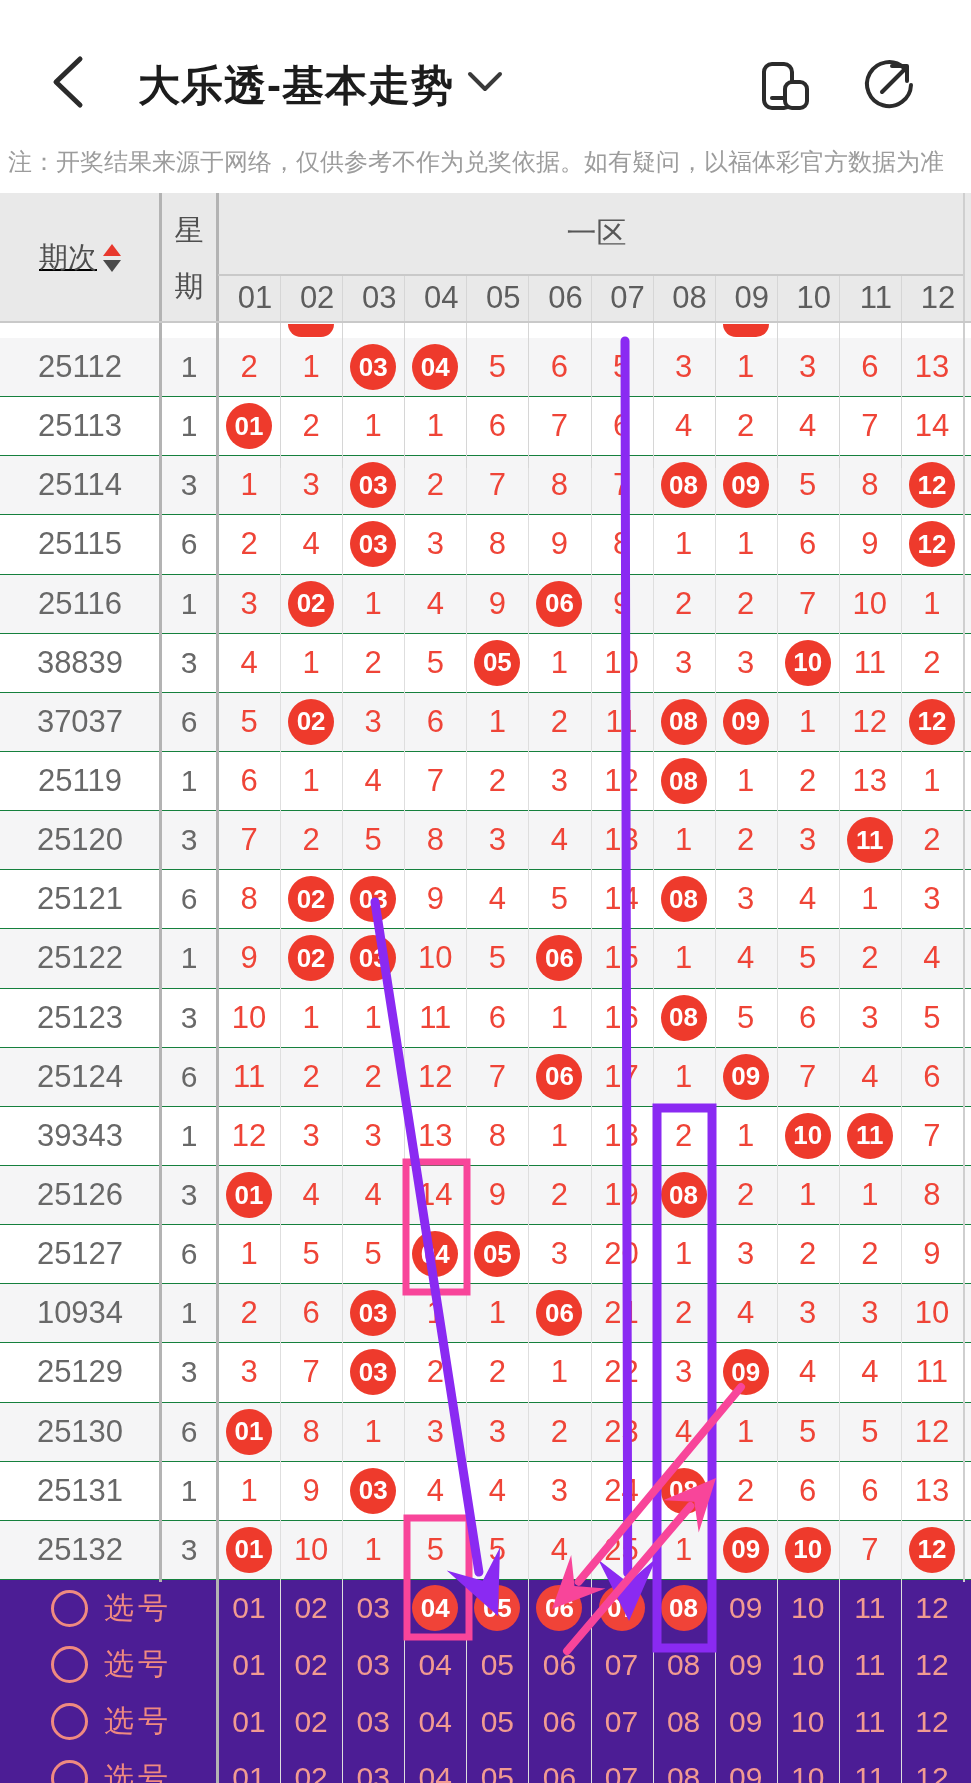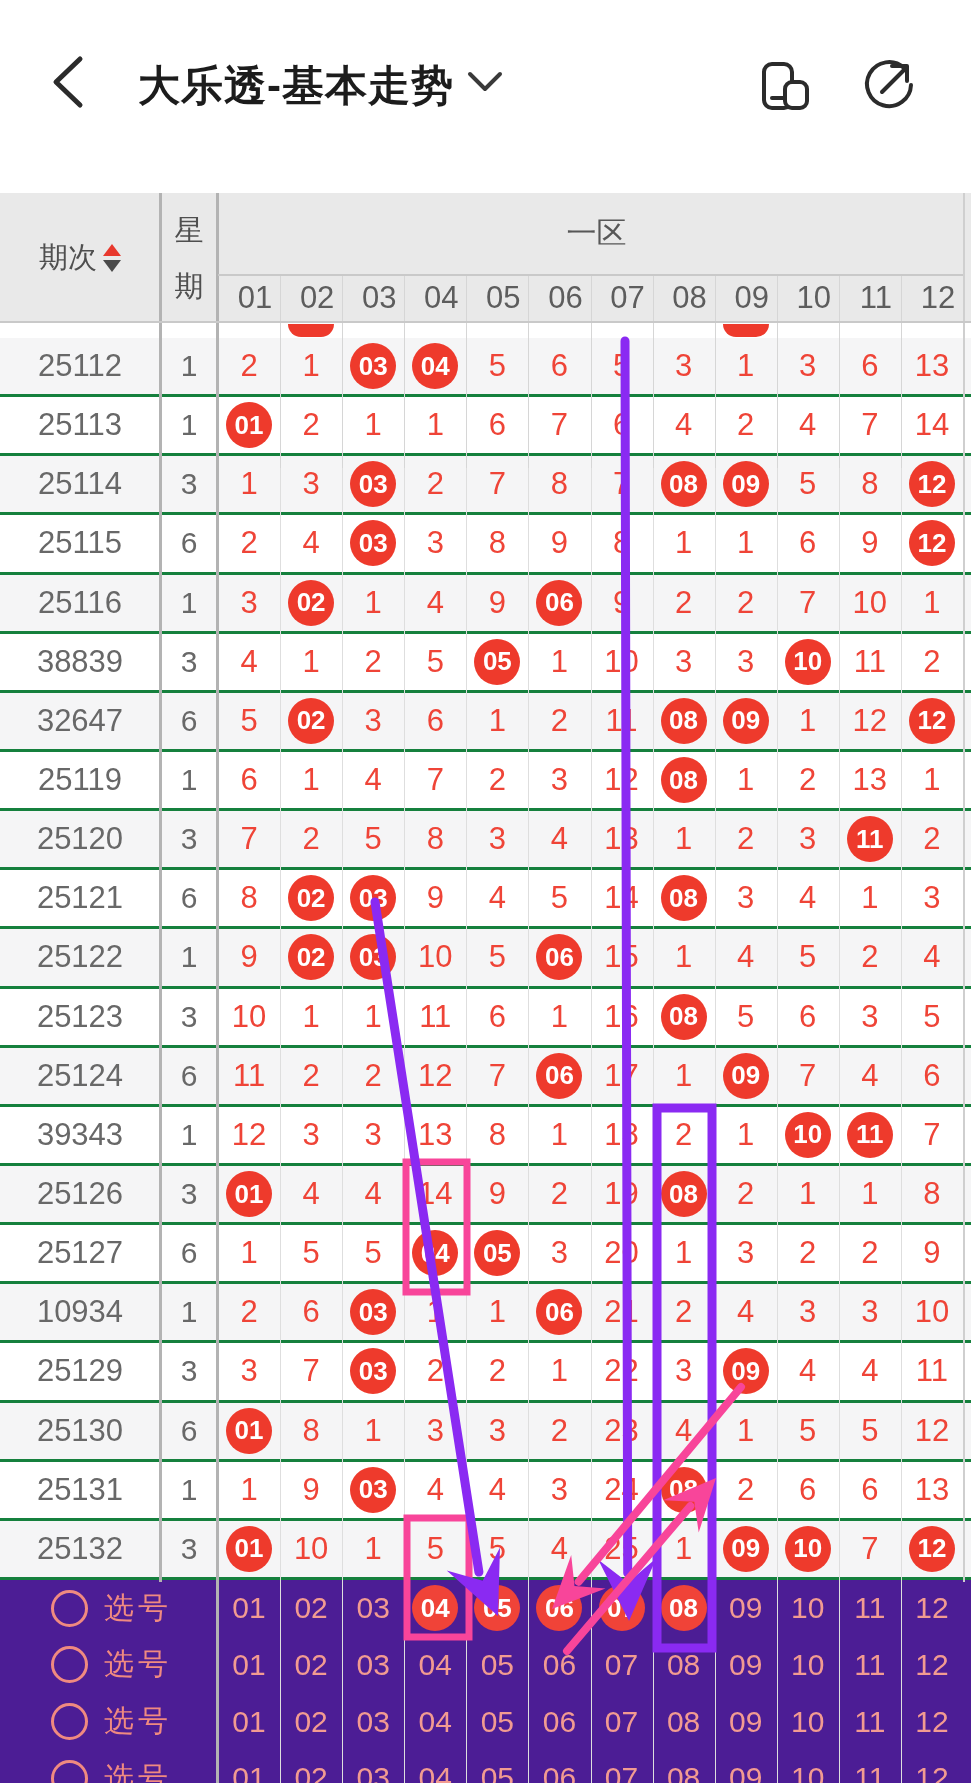--- a/index.html
+++ b/index.html
@@ -9,33 +9,33 @@
   .appbar{position:absolute;left:0;top:0;width:891px;height:130px;background:#fff;}
   .back{position:absolute;left:48px;top:54px;cursor:pointer;}
   .title{position:absolute;left:138px;top:58px;font-size:42px;font-weight:700;color:#1c1c1c;letter-spacing:1px;white-space:nowrap;}
   .tchev{position:absolute;left:465px;top:70px;}
   .icon1{position:absolute;left:752px;top:58px;}
   .icon2{position:absolute;left:862px;top:58px;}
   .note{position:absolute;left:8px;top:146px;width:963px;font-size:24px;color:#9c9c9c;white-space:nowrap;letter-spacing:0px;}
   
   #ttable{position:absolute;left:0;top:193px;width:971px;}
   .thead{position:relative;width:971px;height:130px;background:#e9e9e9;}
-  .hper{position:absolute;left:0;top:0;width:160px;height:130px;display:flex;align-items:center;justify-content:center;gap:6px;cursor:pointer;}
+  .hper{position:absolute;left:0;top:0;width:160px;height:130px;display:flex;align-items:center;justify-content:center;gap:6px;cursor:pointer;text-decoration:underline;}
   .hper .lbl{font-size:29px;color:#4f4f4f;}
   .sorts{display:flex;flex-direction:column;gap:4px;}
   .tri-up{width:0;height:0;border-left:9px solid transparent;border-right:9px solid transparent;border-bottom:12px solid #e8382d;}
   .tri-dn{width:0;height:0;border-left:9px solid transparent;border-right:9px solid transparent;border-top:12px solid #4a4a4a;}
   .hweek{position:absolute;left:160px;top:0;width:58px;height:130px;display:flex;flex-direction:column;align-items:center;justify-content:center;font-size:29px;color:#4f4f4f;line-height:56px;}
   .hzone{position:absolute;left:224px;top:0;width:753px;height:130px;}
   .zlabel{position:absolute;left:0;top:0;width:745px;height:81px;display:flex;align-items:center;justify-content:center;font-size:30px;color:#575757;}
   .znums{position:absolute;left:0;top:82px;width:753px;height:48px;display:flex;}
   .znums span{width:62.083px;text-align:center;font-size:31px;color:#5d5d5d;line-height:46px;}
   .sliver{position:relative;width:971px;height:15px;background:#fff;}
   .arc{position:absolute;width:46px;height:13px;top:1px;background:#ee3a2c;border-radius:0 0 23px 23px;}
-  .trow{position:relative;display:flex;width:971px;height:59.15px;border-bottom:3px solid #15803d;box-sizing:border-box;align-items:center;}
+  .trow{position:relative;display:flex;width:971px;height:59.15px;border-bottom:1px solid #15803d;box-sizing:border-box;align-items:center;}
   .trow.alt{background:#f5f5f6;}
   .c-per{width:160px;text-align:center;font-size:31px;color:#686868;}
   .c-wk{width:58px;text-align:center;font-size:30px;color:#686868;}
   .c-num{width:62.083px;display:flex;align-items:center;justify-content:center;font-size:31px;color:#ef4437;}
   .ball{width:46px;height:46px;border-radius:50%;background:#ee3a2c;color:#fff;font-size:26px;font-weight:600;
         display:flex;align-items:center;justify-content:center;letter-spacing:0;}
   .prow{position:relative;display:flex;width:971px;height:56.7px;background:#4c1d95;align-items:center;}
   .c-pick{width:218px;display:flex;align-items:center;cursor:pointer;}
   .radio{width:37px;height:37px;border:3px solid #f08a80;border-radius:50%;margin-left:51px;box-sizing:border-box;}
   .plabel{margin-left:16px;font-size:30px;color:#f08a80;letter-spacing:4px;}
@@ -67,20 +67,21 @@
       <rect x="33" y="24" width="22" height="26" rx="7" fill="#fff" stroke="#2b2b2b" stroke-width="4"></rect>
       <line x1="20" y1="40" x2="31" y2="40" stroke="#2b2b2b" stroke-width="4" stroke-linecap="round"></line>
     </svg>
     <svg class="icon2" width="54" height="54" viewBox="0 0 54 54">
       <path d="M 42 10 A 22 22 0 1 0 49 27" fill="none" stroke="#2b2b2b" stroke-width="4" stroke-linecap="round"></path>
       <line x1="20" y1="34" x2="44" y2="10" stroke="#2b2b2b" stroke-width="4" stroke-linecap="round"></line>
       <polyline points="30,8 45,8 45,23" fill="none" stroke="#2b2b2b" stroke-width="4" stroke-linecap="round" stroke-linejoin="round"></polyline>
     </svg>
   </div>
 
+  <div class="note">注：开奖结果来源于网络，仅供参考不作为兑奖依据。如有疑问，以福体彩官方数据为准</div>
 
   <div id="ttable">
       <div class="thead">
         <div class="hper">
           <span class="lbl">期次</span>
           <span class="sorts">
             <span class="tri-up"></span>
             <span class="tri-dn"></span>
           </span>
         </div>
@@ -226,21 +227,21 @@
         <div class="c-num">10</div>
         <div class="c-num">3</div>
         <div class="c-num">3</div>
         <div class="c-num">
           <span class="ball">10</span>
         </div>
         <div class="c-num">11</div>
         <div class="c-num">2</div>
       </div>
       <div class="trow alt">
-        <div class="c-per">32647</div>
+        <div class="c-per">37037</div>
         <div class="c-wk">6</div>
         <div class="c-num">5</div>
         <div class="c-num">
           <span class="ball">02</span>
         </div>
         <div class="c-num">3</div>
         <div class="c-num">6</div>
         <div class="c-num">1</div>
         <div class="c-num">2</div>
         <div class="c-num">11</div>

